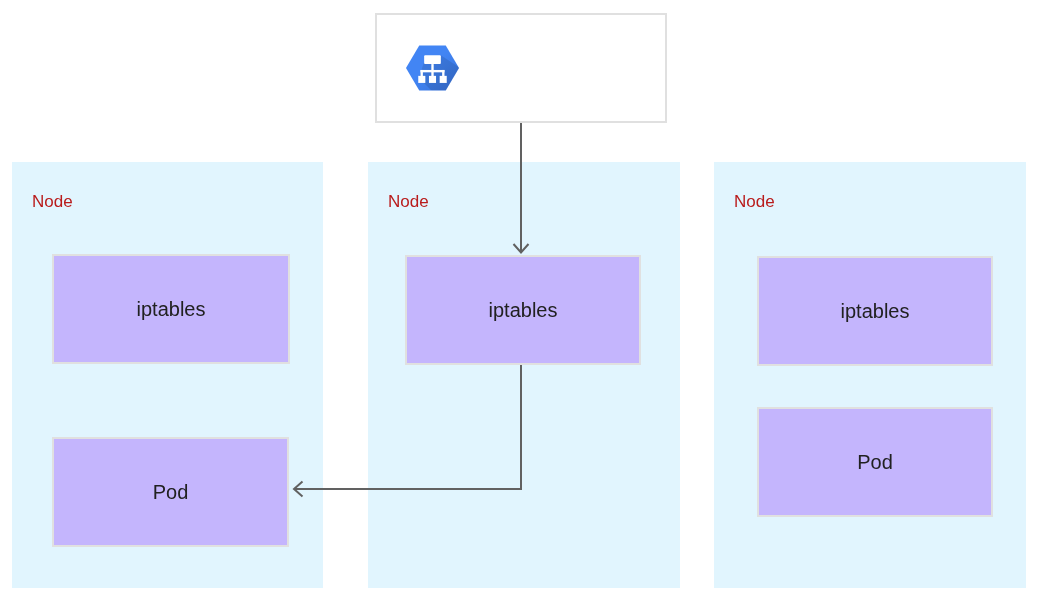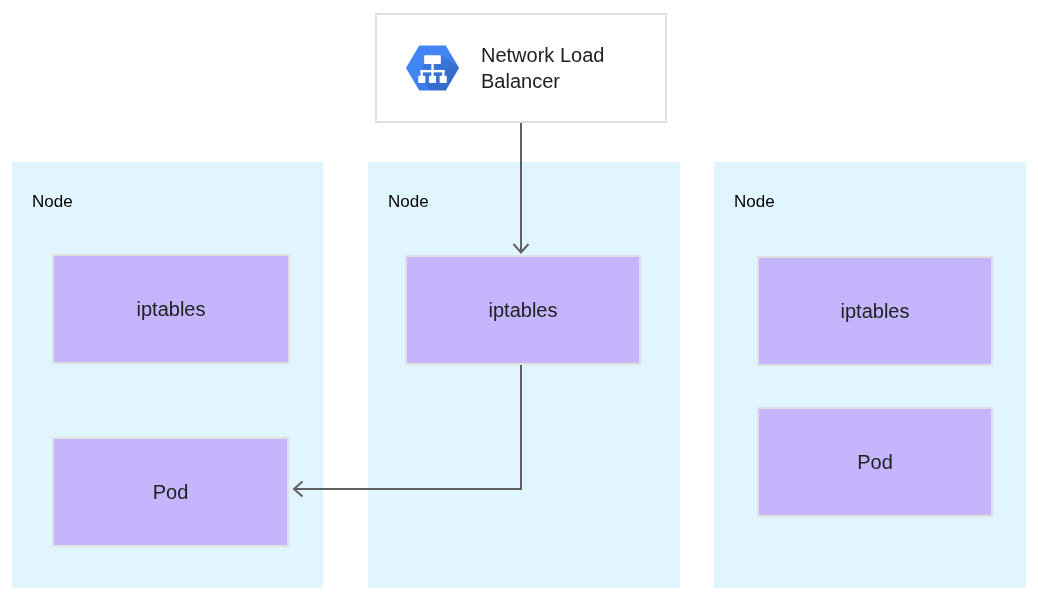--- a/index.html
+++ b/index.html
@@ -51,21 +51,21 @@
   }
   .node-left   { left: 12px;  width: 311px; }
   .node-middle { left: 368px; width: 312px; }
   .node-right  { left: 714px; width: 312px; }
 
   .node-label {
     position: absolute;
     left: 20px;
     top: 30px;
     font-size: 17px;
-    color: #000000;
+    color: #b91c1c;
   }
 
   
   .inner-box {
     position: absolute;
     background: #c4b5fd;
     border: 2px solid #e0e0e0;
     box-sizing: border-box;
     display: flex;
     align-items: center;
@@ -115,21 +115,20 @@
         <rect x="26.8" y="20" width="2.4" height="7"></rect>
         <rect x="15.8" y="26" width="24.4" height="2.4"></rect>
         <rect x="15.8" y="26" width="2.4" height="6.5"></rect>
         <rect x="26.8" y="26" width="2.4" height="6.5"></rect>
         <rect x="37.8" y="26" width="2.4" height="6.5"></rect>
         <rect x="13.5" y="32" width="7.2" height="7.2"></rect>
         <rect x="24.4" y="32" width="7.2" height="7.2"></rect>
         <rect x="35.3" y="32" width="7.2" height="7.2"></rect>
       </g>
     </svg>
-    <div class="lb-label">Network Load Balancer</div>
   </div>
 
   <div class="node node-left">
     <div class="node-label">Node</div>
     <div class="inner-box iptables">iptables</div>
     <div class="inner-box pod">Pod</div>
   </div>
 
   <div class="node node-middle">
     <div class="node-label">Node</div>

